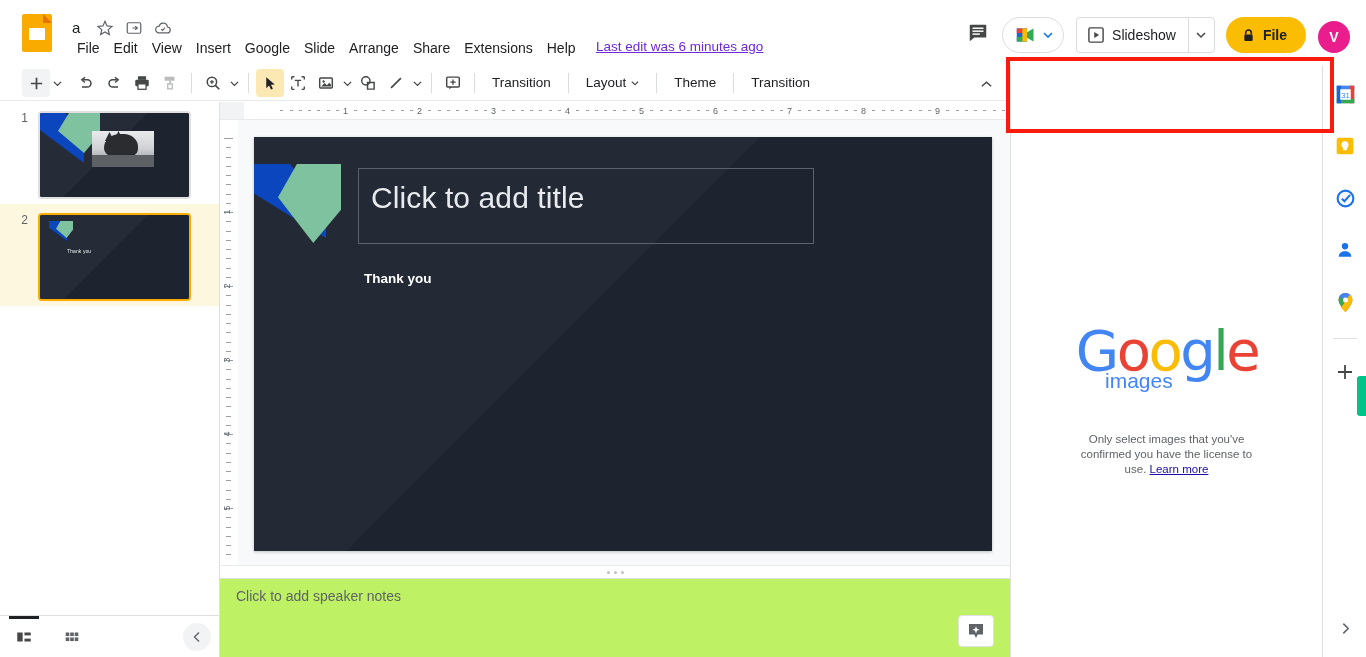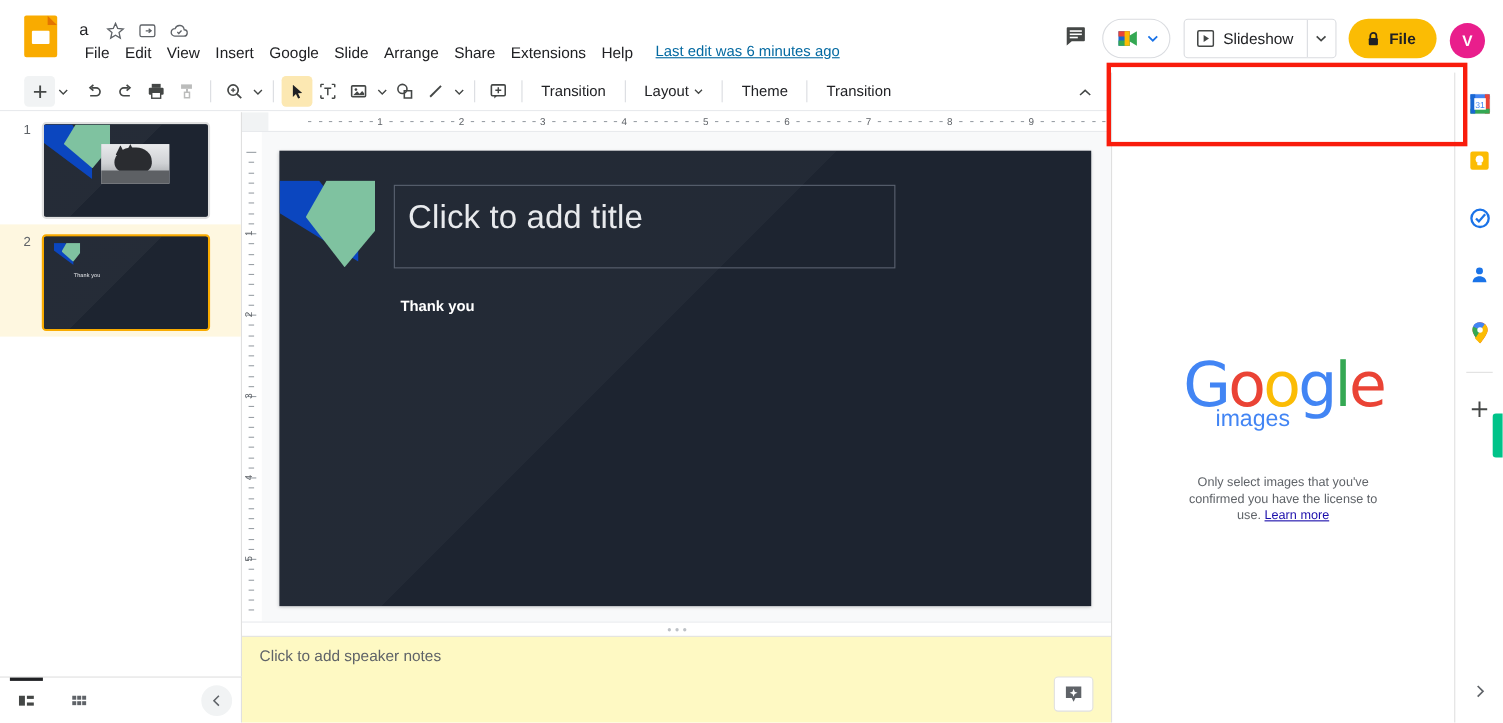--- a/index.html
+++ b/index.html
@@ -36,21 +36,21 @@
   .title-icons { position: absolute; left: 96px; top: 19px; display: flex; gap: 11px; align-items: center; }
   .ticon { width: 18px; height: 18px; color: #5f6368; display: block; cursor: pointer; }
   .ticon svg { display: block; width: 18px; height: 18px; fill: none; stroke: #5f6368; stroke-width: 1.6px; }
 
   .menubar { position: absolute; left: 70px; top: 37px; display: flex; align-items: center; }
   .menu-item {
     font-size: 14px; color: #202124; padding: 2px 7px; border-radius: 4px; cursor: pointer;
     line-height: 19px; white-space: nowrap;
   }
   .lastedit {
-    position: absolute; left: 596px; top: 39px; font-size: 13.5px; color: #0369a1;
+    position: absolute; left: 596px; top: 39px; font-size: 13.5px; color: #6d28d9;
     text-decoration: underline; cursor: pointer; white-space: nowrap;
   }
 
   .topright { position: absolute; right: 0; top: 13px; height: 40px; display: flex; align-items: flex-end; gap: 0; }
   .comment-btn {
     width: 40px; height: 40px; border-radius: 50%; display: flex; align-items: center; justify-content: center;
     cursor: pointer; margin-right: 4px;
   }
   .meet-btn {
     height: 36px; min-width: 62px; border: 1px solid #dadce0; border-radius: 18px;
@@ -207,21 +207,21 @@
 
   
   .splitter {
     position: absolute; left: 220px; top: 565px; width: 790px; height: 14px;
     background: #fff; border-top: 1px solid #e8eaed; border-bottom: 1px solid #e0e0e0;
     display: flex; align-items: center; justify-content: center; cursor: row-resize;
   }
   .splitter .dots { display: flex; gap: 4px; }
   .splitter .dots i { width: 3px; height: 3px; border-radius: 50%; background: #bdc1c6; display: block; }
   .notes {
-    position: absolute; left: 220px; top: 579px; width: 790px; height: 78px; background: #fef9c3;
+    position: absolute; left: 220px; top: 579px; width: 790px; height: 78px; background: #bef264;
   }
   .notes-ph { position: absolute; left: 16px; top: 9px; font-size: 14px; color: #5f6368; cursor: text; }
   .explore-btn {
     position: absolute; left: 738px; top: 36px; width: 36px; height: 32px;
     border: 1px solid #e0e0e0; border-radius: 4px; background: #fff;
     display: flex; align-items: center; justify-content: center; cursor: pointer;
   }
 
   
   .imgpanel {

